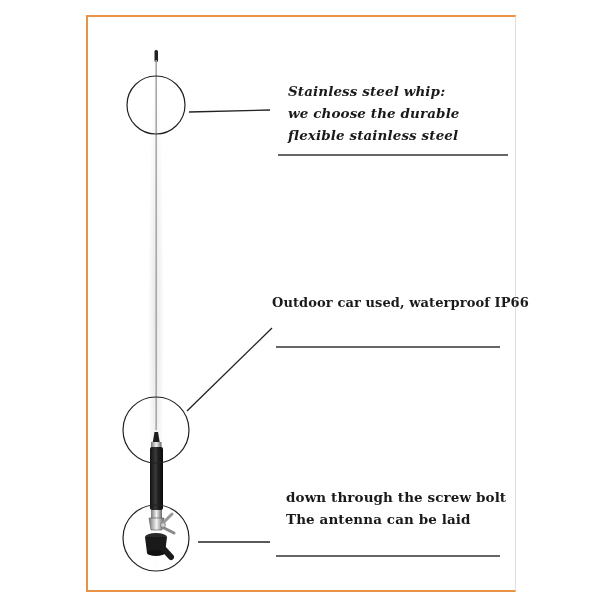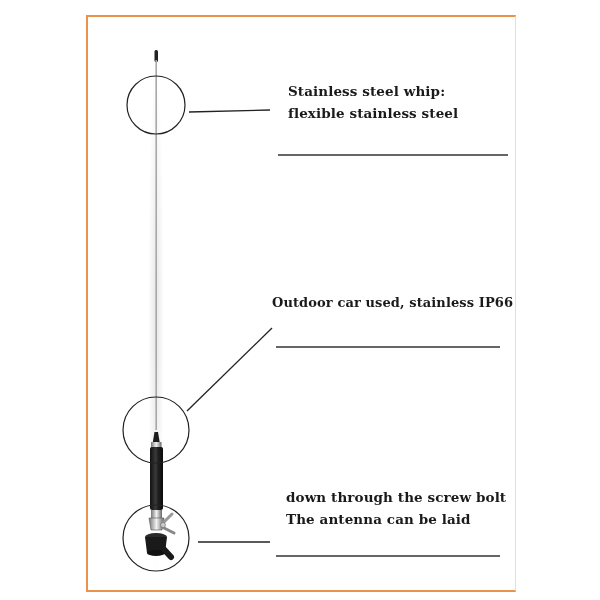--- a/index.html
+++ b/index.html
@@ -8,21 +8,21 @@
       position: absolute; left: 86px; top: 15px; width: 430px; height: 577px;
       border-left: 2px solid #e8924a; border-top: 2px solid #e8924a; border-bottom: 2px solid #e8924a;
       border-right: 1px solid #ecdcc8; box-sizing: border-box;
     }
     .art { position: absolute; left: 0; top: 0; width: 600px; height: 600px; }
     .label {
       position: absolute; color: #1a1a1a; font-weight: bold; font-size: 13.5px; line-height: 22px;
       letter-spacing: 0.1px; white-space: nowrap;
     }
     .label div { display: block; }
-    #label-whip { left: 288px; top: 80px; }
+    #label-whip { left: 288px; top: 80px; font-style: italic; }
     #label-waterproof { left: 272px; top: 292px; font-size: 13px; }
     #label-bolt { left: 286px; top: 486px; }
   </style>
 </head>
 <body>
 
 <div class="frame"></div>
 
 <svg class="art" viewBox="0 0 600 600" xmlns="http://www.w3.org/2000/svg">
   <defs>
@@ -74,23 +74,24 @@
   <line x1="187" y1="411" x2="272" y2="328" stroke="#222" stroke-width="1.3"></line>
   <line x1="276" y1="347" x2="500" y2="347" stroke="#333" stroke-width="1.3"></line>
 
   <circle cx="156" cy="538" r="33" fill="none" stroke="#222" stroke-width="1.2"></circle>
   <line x1="198" y1="542" x2="270" y2="542" stroke="#222" stroke-width="1.3"></line>
   <line x1="276" y1="556" x2="500" y2="556" stroke="#333" stroke-width="1.3"></line>
 </svg>
 
 <div class="label" id="label-whip">
   <div>Stainless steel whip:</div>
+  <div>we choose the durable</div>
   <div>flexible stainless steel</div>
 </div>
 
 <div class="label" id="label-waterproof">
-  <div>Outdoor car used, stainless IP66</div>
+  <div>Outdoor car used, waterproof IP66</div>
 </div>
 
 <div class="label" id="label-bolt">
   <div>down through the screw bolt</div>
   <div>The antenna can be laid</div>
 </div>
 
 </body></html>

